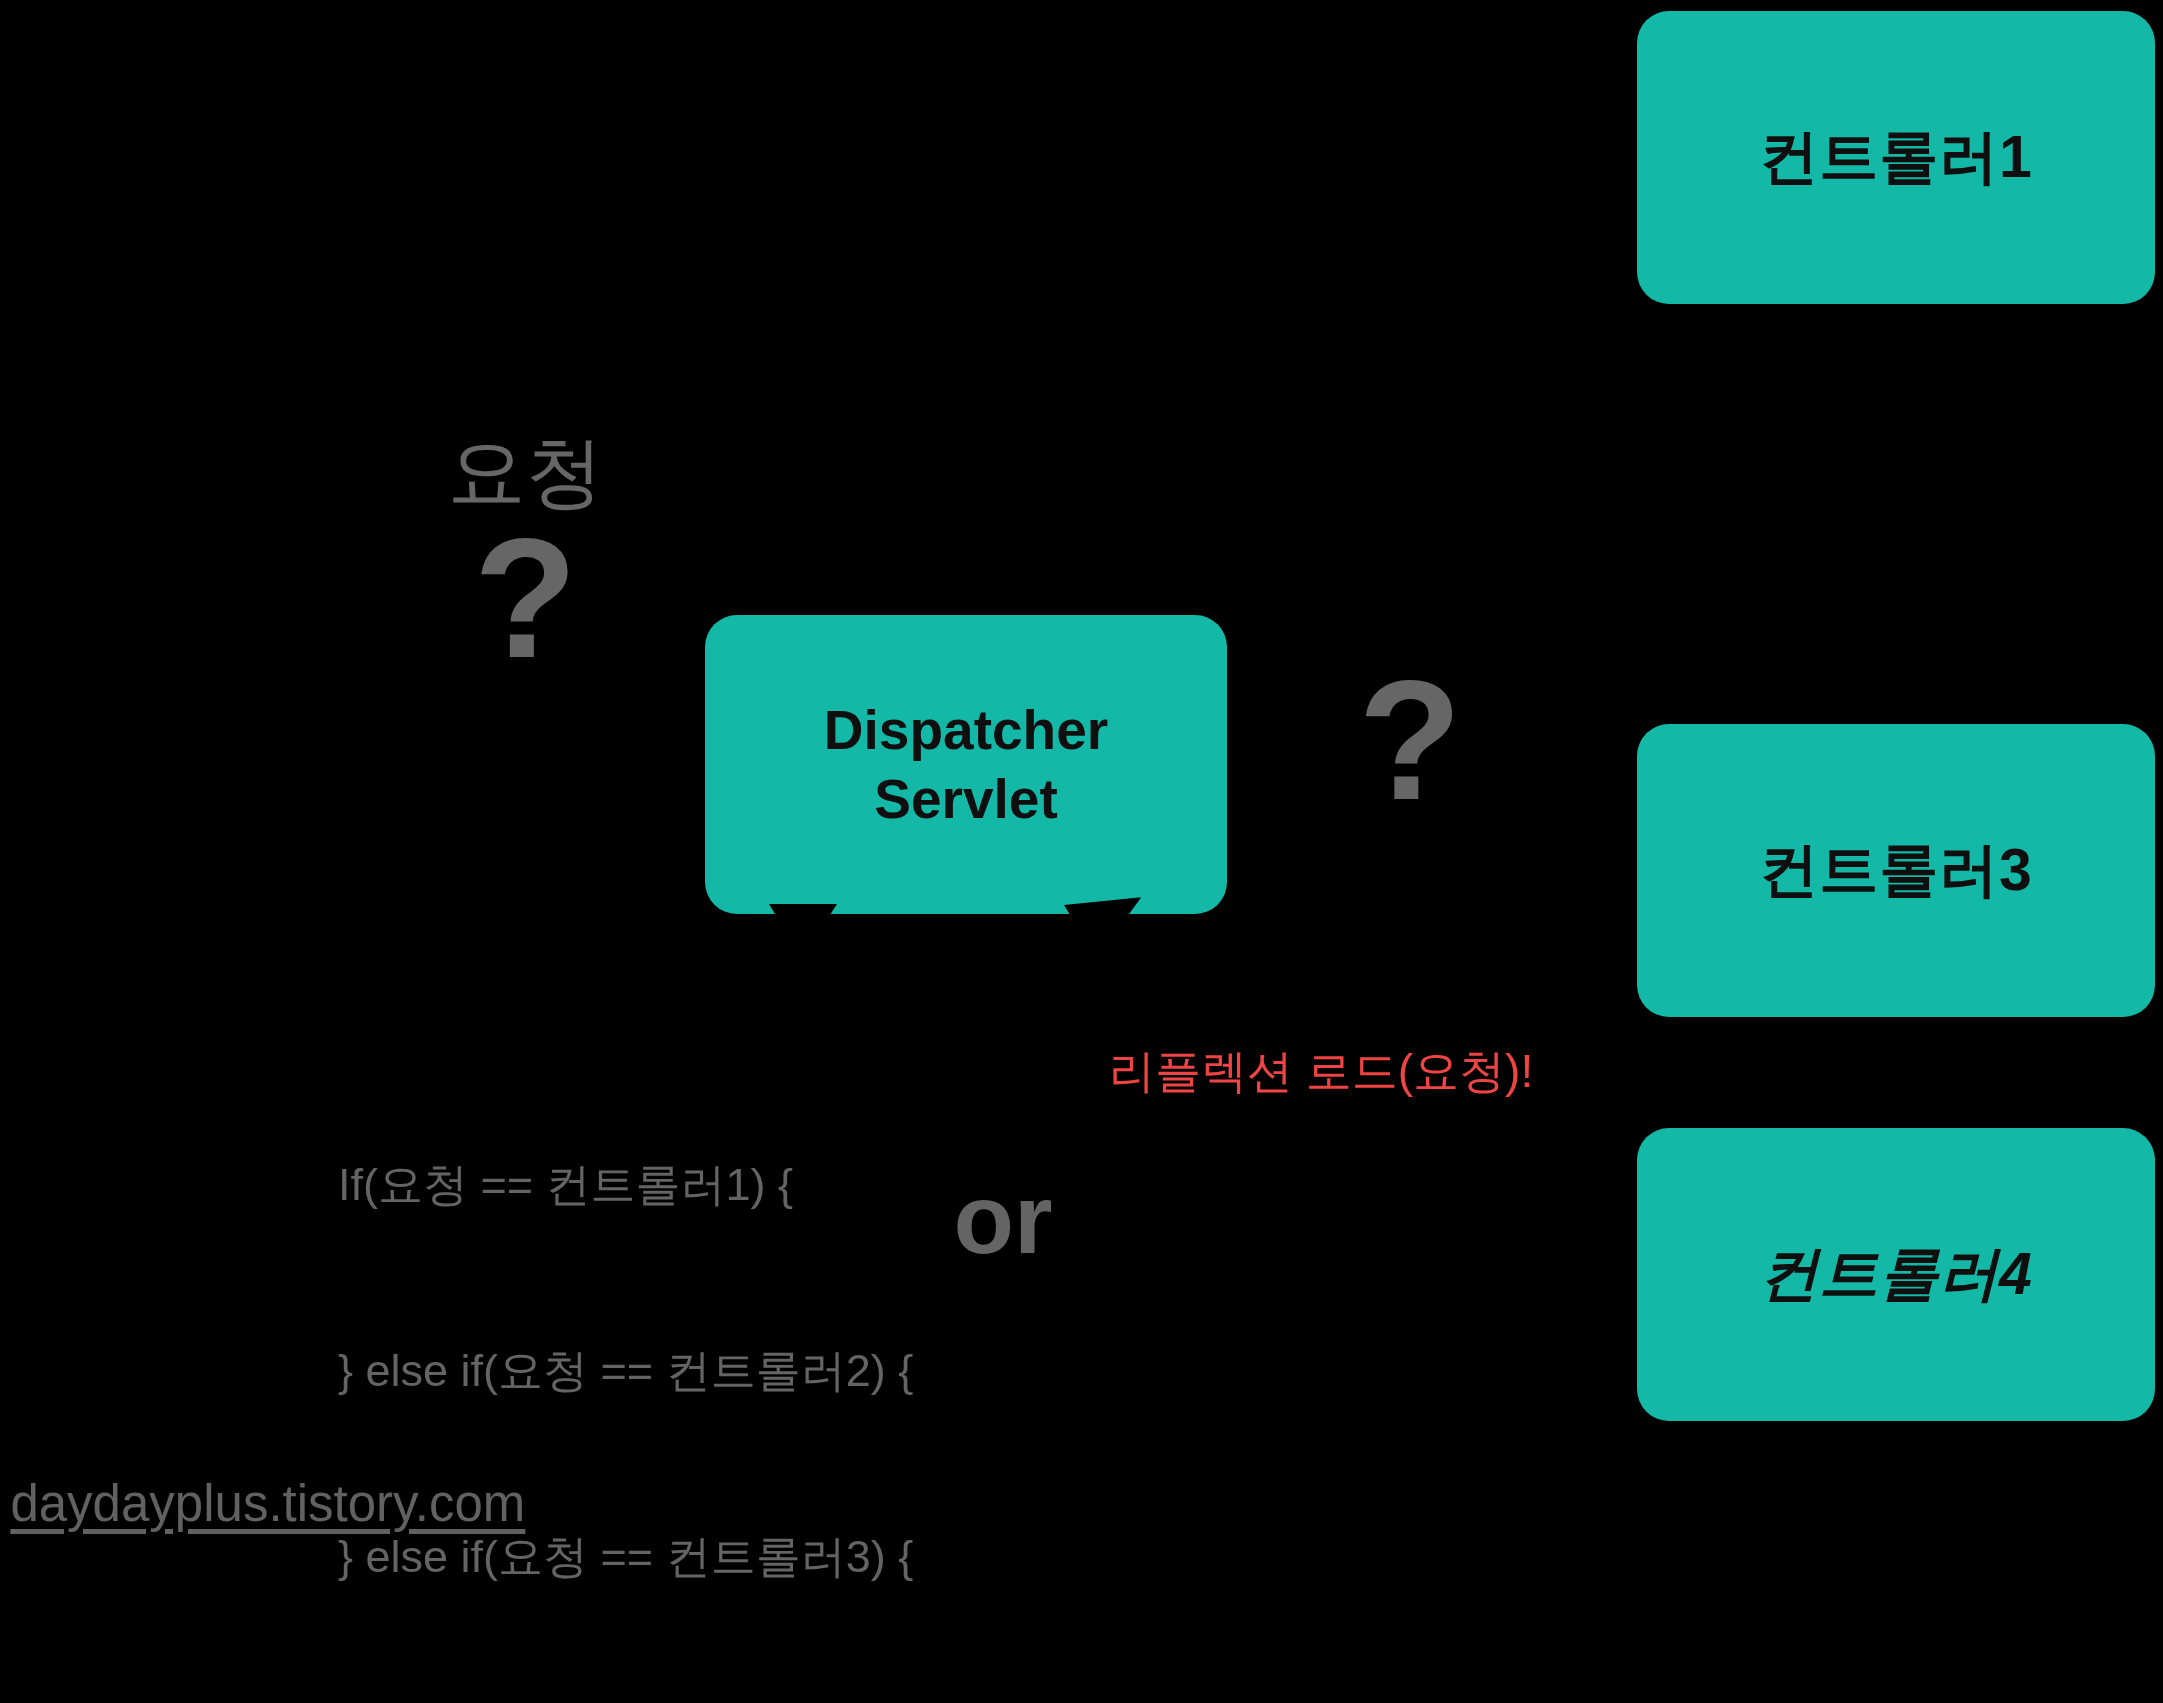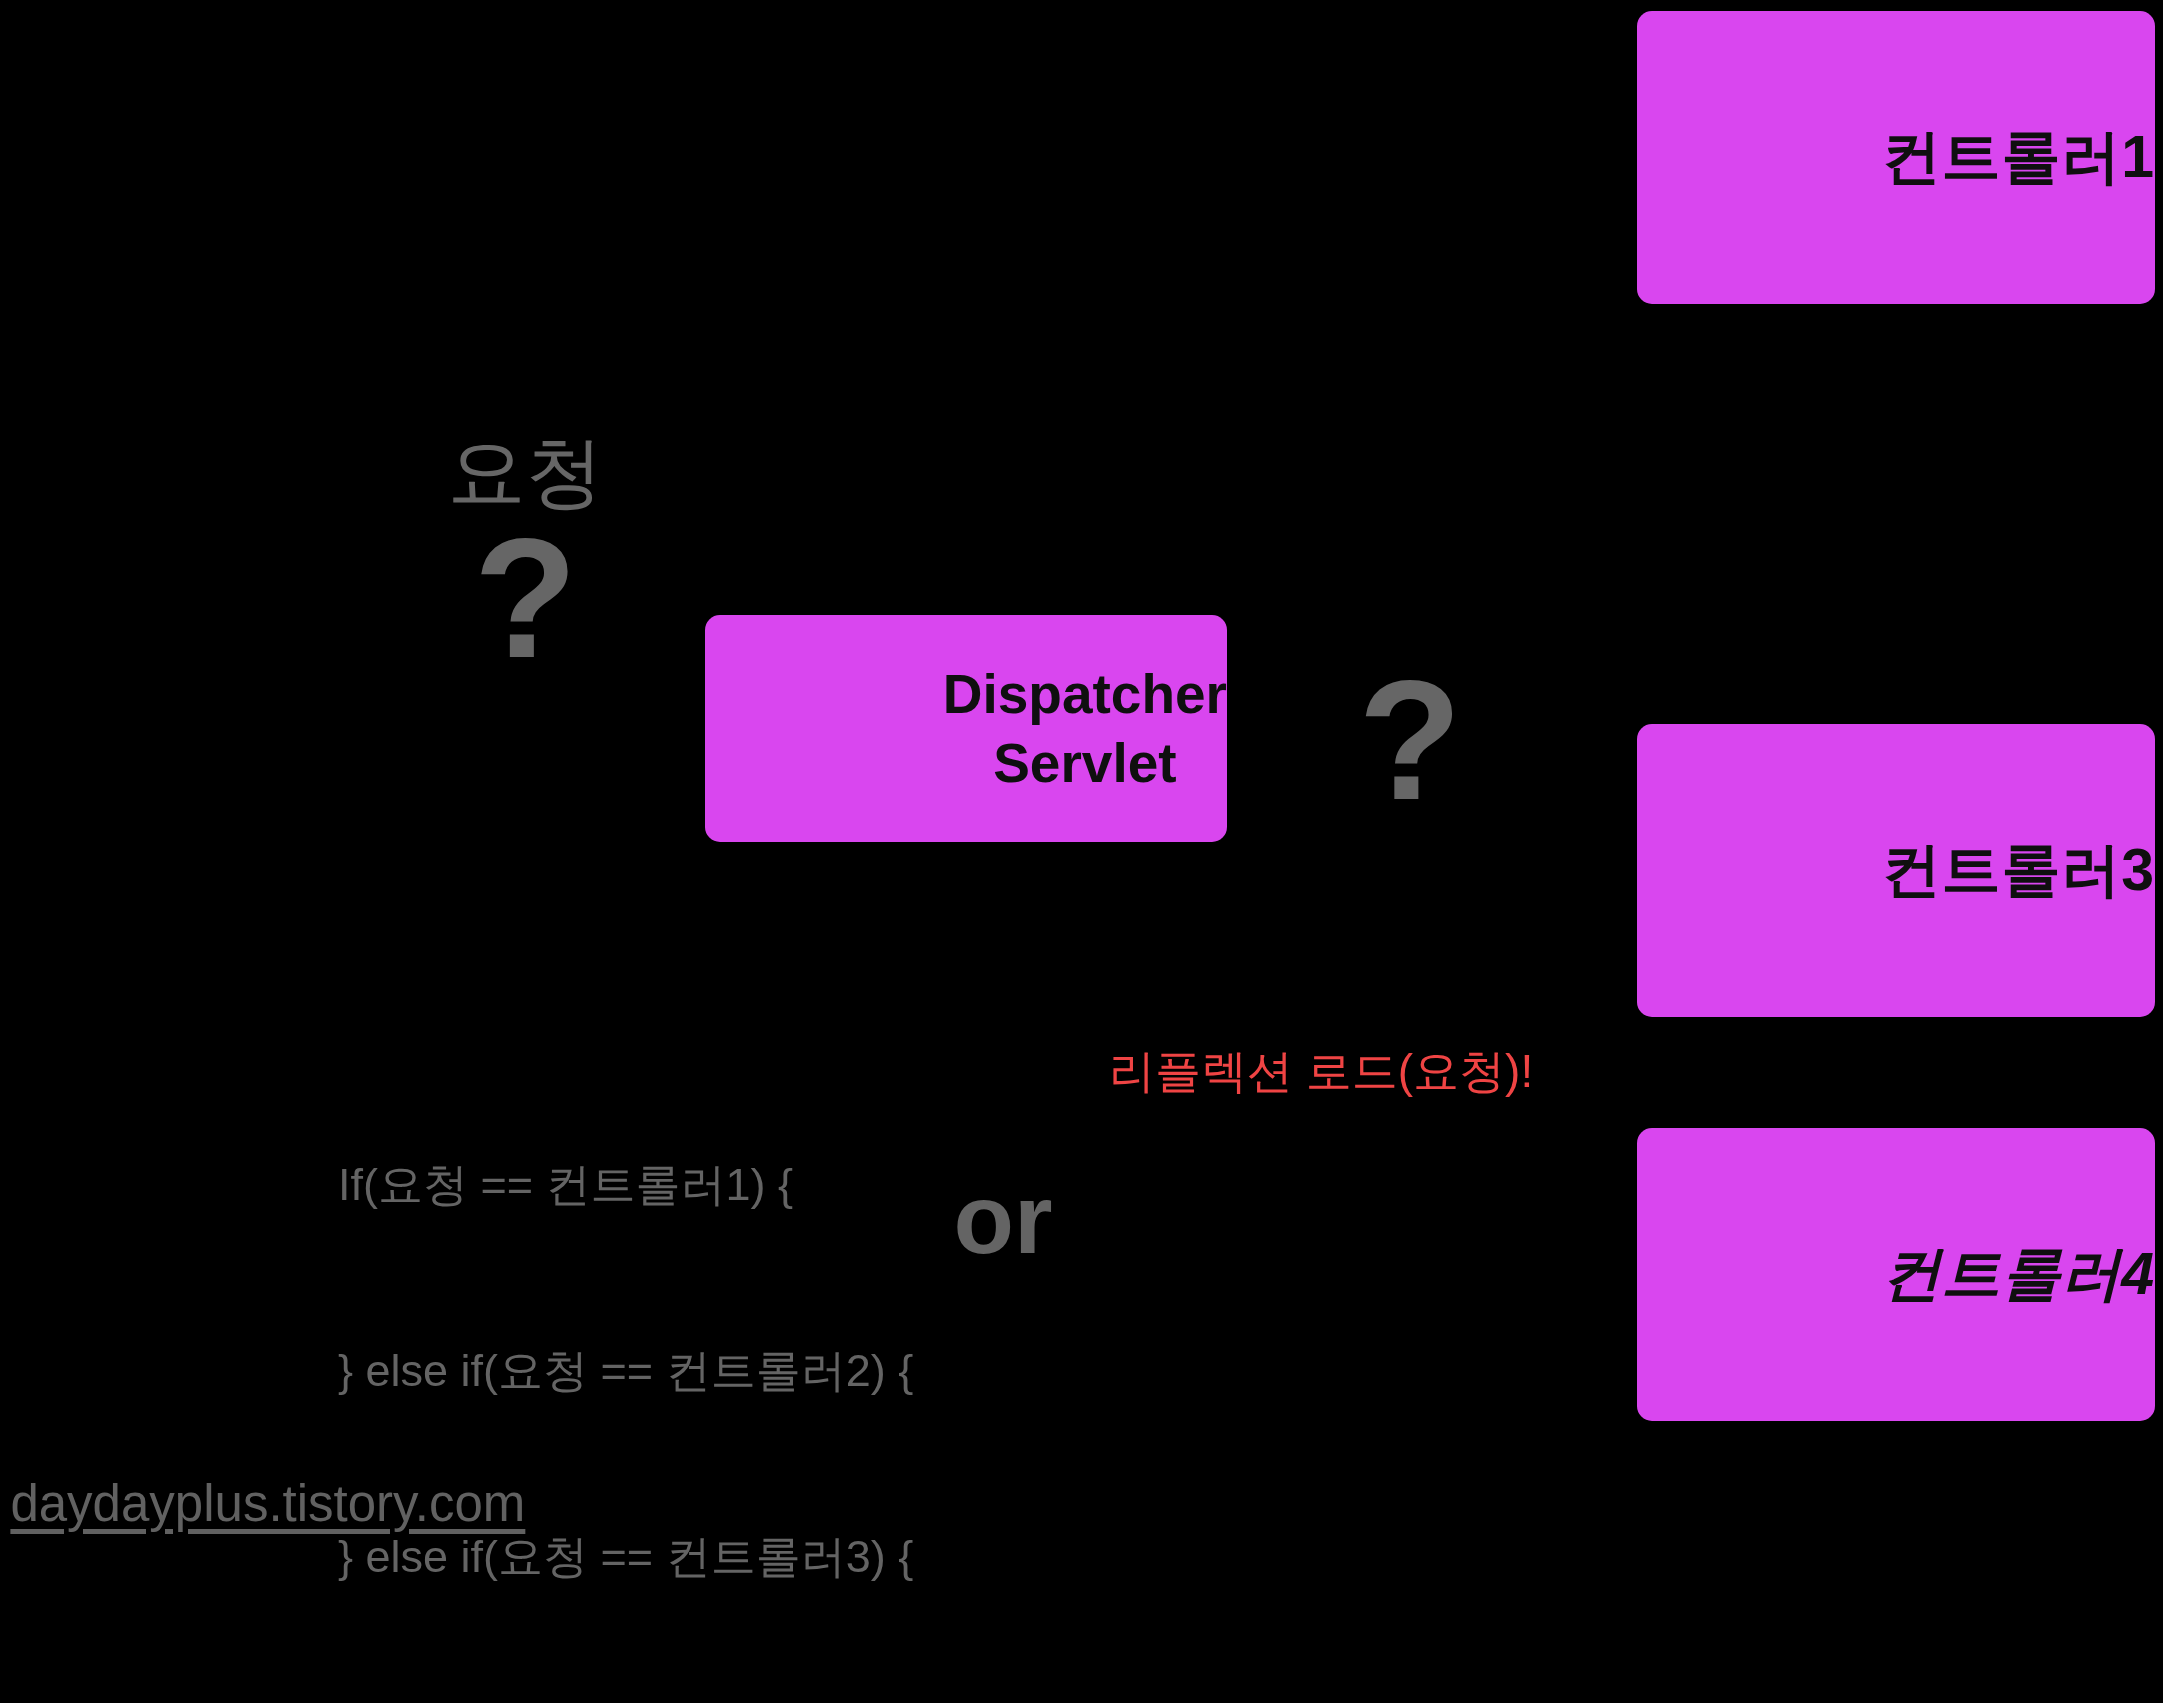--- a/index.html
+++ b/index.html
@@ -11,32 +11,32 @@
     position: relative;
     width: 2163px;
     height: 1703px;
     background: #000000;
     overflow: hidden;
     font-family: "Liberation Sans", "DejaVu Sans", sans-serif;
   }
   
   .obox {
     position: absolute;
-    background: #d946ef;
-    border-radius: 15px;
+    background: #14b8a6;
+    border-radius: 32px;
     display: flex;
     align-items: center;
-    justify-content: flex-end;
+    justify-content: center;
     text-align: center;
     color: #0f0f0f;
     font-weight: bold;
   }
   .dispatcher-box {
     left: 705px; top: 615px;
-    width: 522px; height: 227px;
+    width: 522px; height: 299px;
     font-size: 55px;
     line-height: 1.24;
   }
   .controller-box {
     left: 1637px;
     width: 518px; height: 293px;
     font-size: 59px;
     letter-spacing: 0.9px;
   }
   .controller-1 { top: 11.4px; }

